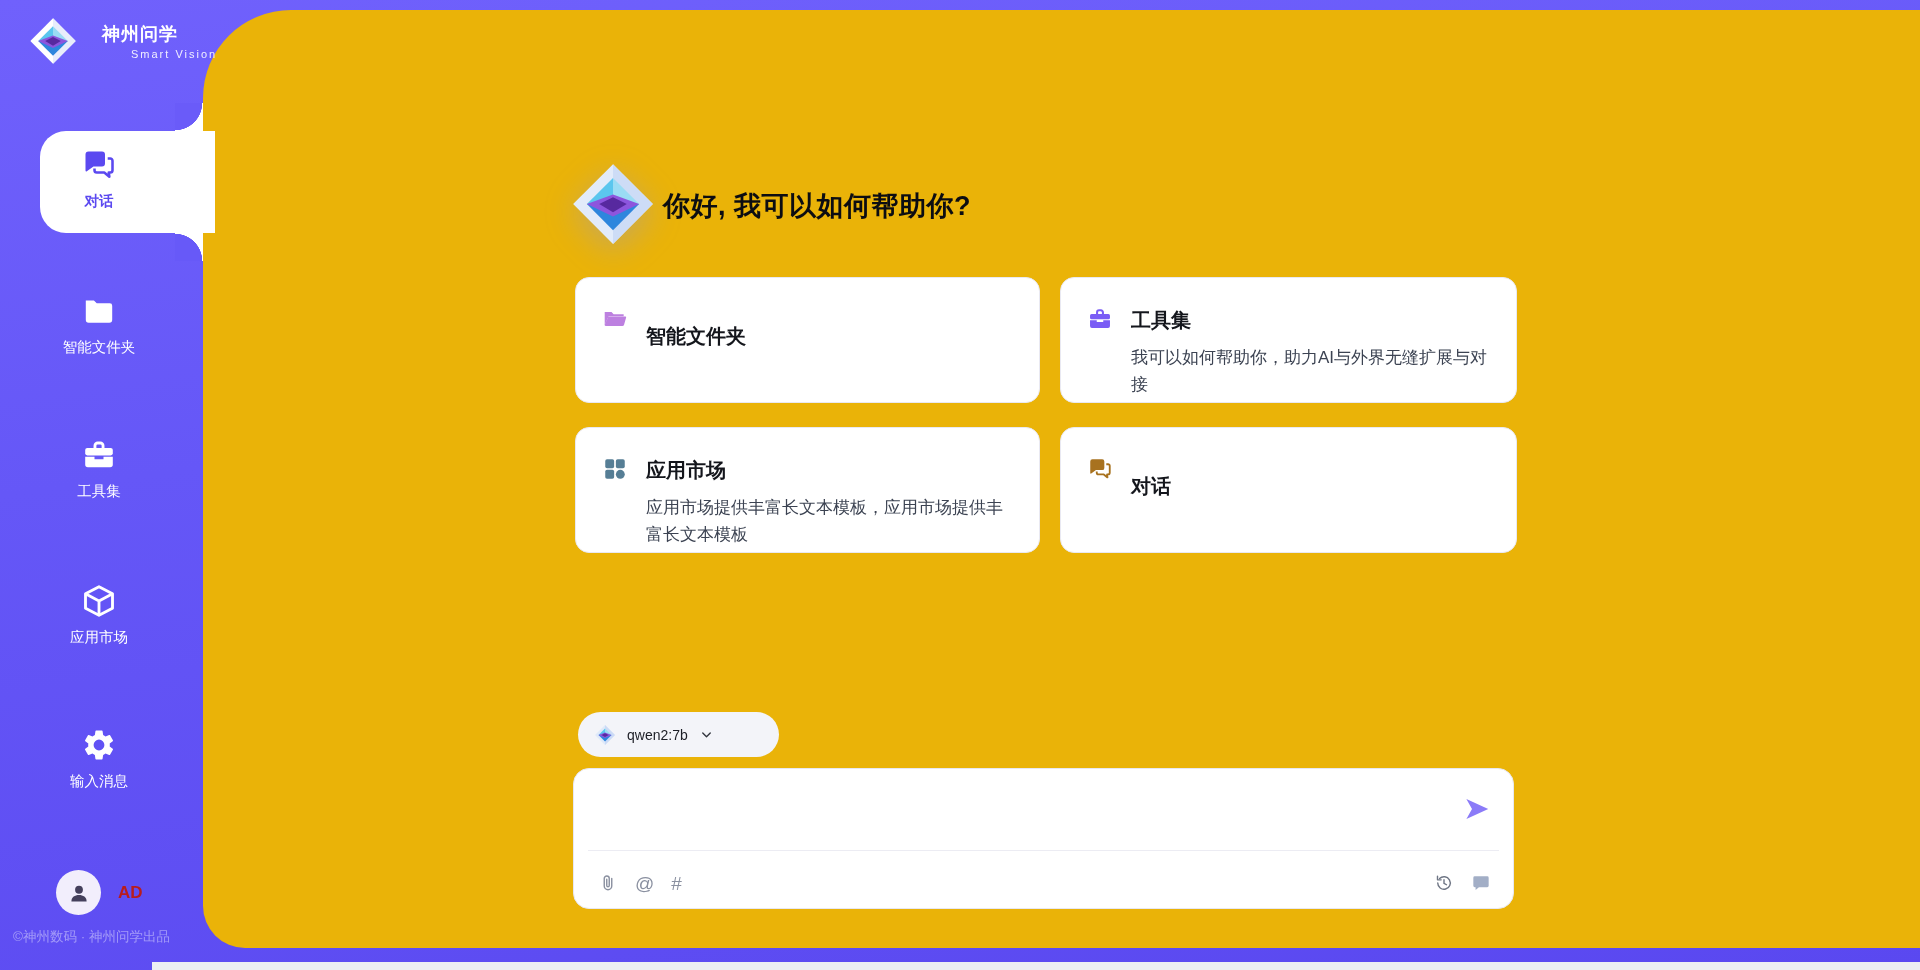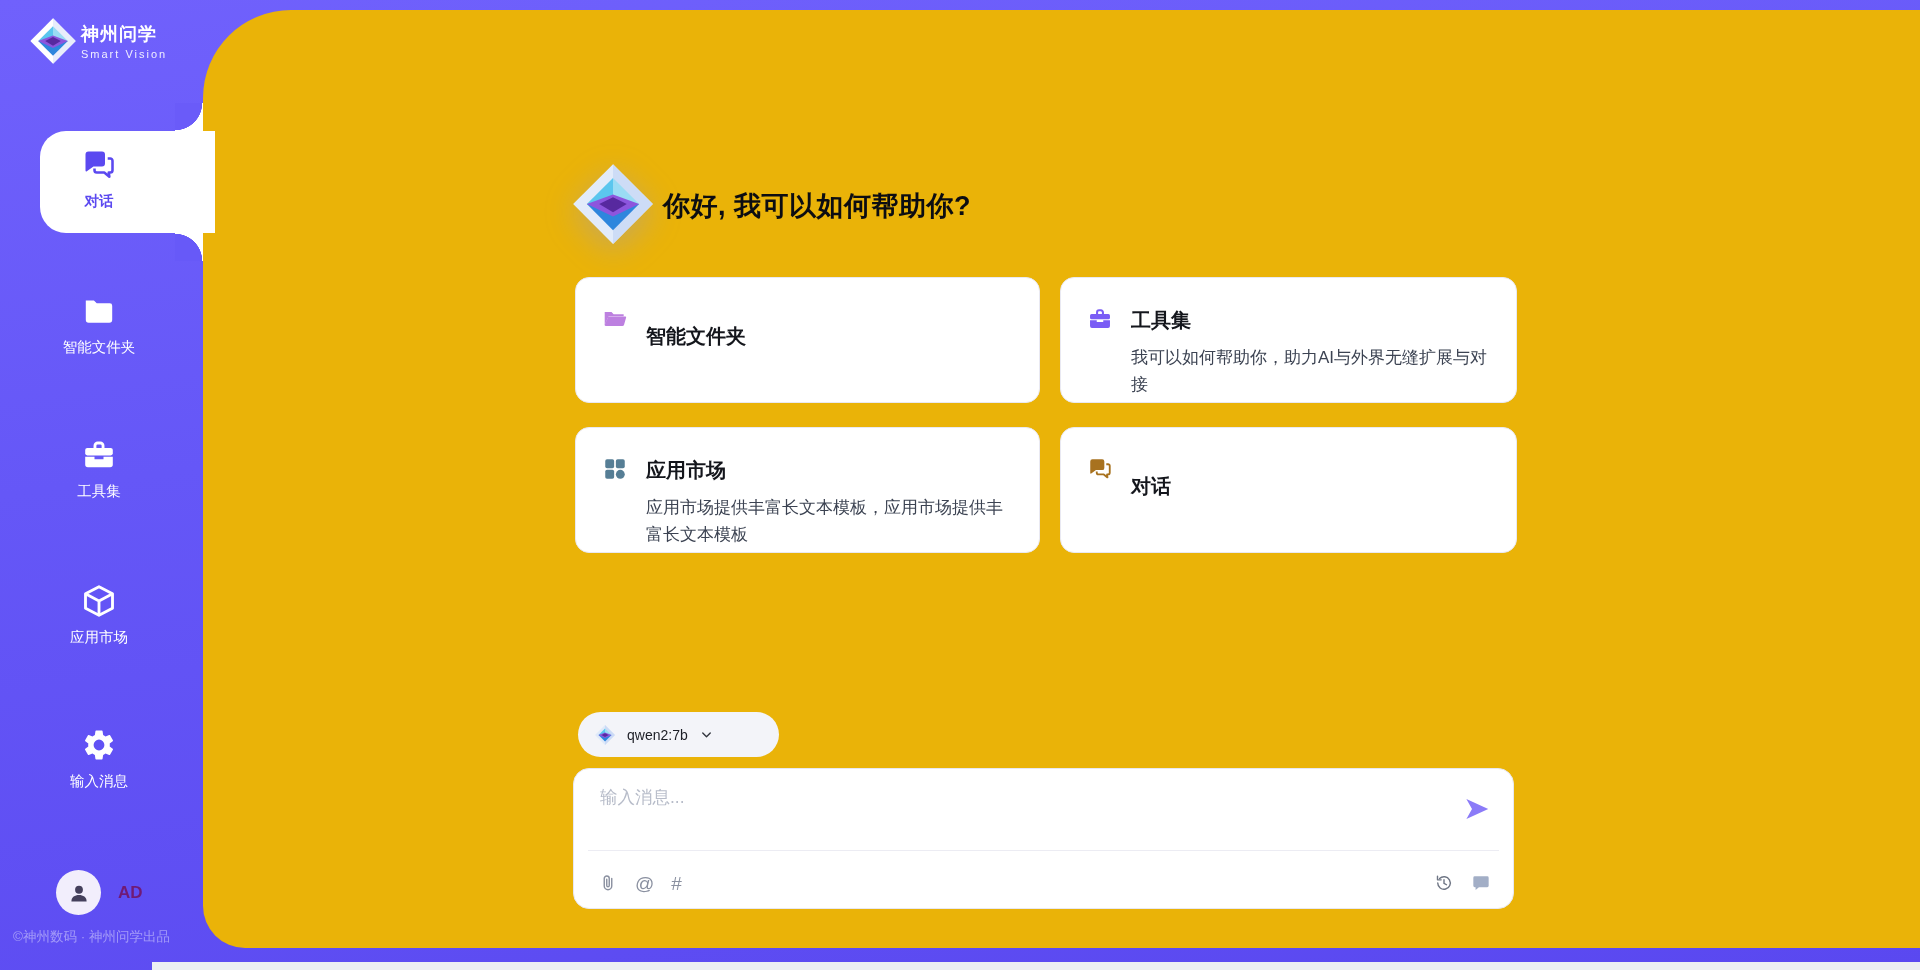--- a/index.html
+++ b/index.html
@@ -13,43 +13,43 @@
   .main-panel {
     position:absolute; left:203px; top:10px; right:0; bottom:22px;
     background:#eab308; border-radius:88px 0 0 42px;
   }
   
   .bottom-strip {
     position:absolute; left:152px; right:0; bottom:0; height:8px;
     background:#ecEEf3; background:#eceef3;
   }
   
-  .brand { position:absolute; left:28px; top:16px; display:flex; align-items:center; gap:3px; z-index:3; }
+  .brand { position:absolute; left:28px; top:16px; display:flex; align-items:center; gap:24px; z-index:3; }
   .brand-text .name { color:#fff; font-size:18px; font-weight:700; letter-spacing:1px; }
-  .brand-text .sub  { color:#f0eeff; font-size:11px; letter-spacing:2px; margin-top:2px; }
+  .brand-text .sub  { color:#f0eeff; font-size:11px; letter-spacing:2px; margin-top:2px;margin-left:29px; }
 
   .tab-white {
     position:absolute; left:40px; top:131px; width:175px; height:102px;
     background:#fff; border-radius:26px 0 0 26px; z-index:1;
   }
   .fillet { position:absolute; width:28px; height:28px; z-index:1; }
   .fillet.top    { left:175px; top:103px; background:radial-gradient(circle 28px at 0 0,   #6a5bf9 0 27px, #ffffff 27.5px); }
   .fillet.bottom { left:175px; top:233px; background:radial-gradient(circle 28px at 0 100%,#6759f8 0 27px, #ffffff 27.5px); }
 
   .nav-item {
     position:absolute; left:0; width:198px; display:flex; flex-direction:column;
     align-items:center; gap:9px; z-index:2; cursor:pointer;
   }
   .nav-item .label { color:#fff; font-size:14.5px; }
   .nav-item.active .label { color:#5b49f0; font-weight:600; }
   .nav-icon { width:36px; height:36px; display:block; }
 
   .user-row { position:absolute; left:56px; top:870px; display:flex; align-items:center; gap:17px; z-index:2; cursor:pointer; }
   .avatar { width:45px; height:45px; border-radius:50%; background:#f2eefc; display:flex; align-items:center; justify-content:center; }
-  .user-name { color:#701a75; font-size:17px; font-weight:600; }
+  .user-name { color:#b91c1c; font-size:17px; font-weight:600; }
   .copyright { position:absolute; left:13px; top:928px; color:rgba(255,255,255,0.42); font-size:13.5px; z-index:2; white-space:nowrap; }
 
   
   .greeting-logo { position:absolute; left:366px; top:150px; width:88px; height:88px;
     filter:drop-shadow(0 8px 16px rgba(130,150,255,.35)); }
   .greeting-title { position:absolute; left:460px; top:178px; font-size:27px; font-weight:700; color:#0c0d12; letter-spacing:.5px; }
 
   
   .cards {
     position:absolute; left:372px; top:267px; width:1314px;
@@ -156,21 +156,20 @@
       <polygon points="13,32 32,25 51,32 32,41" fill="#8d55dd"></polygon>
       <polygon points="22,32 32,27 42,32 32,38" fill="#57299f"></polygon>
     </svg>
     <span class="model-name">qwen2:7b</span>
     <svg width="15" height="15" viewBox="0 0 24 24">
       <polyline points="6,9.5 12,15.5 18,9.5" fill="none" stroke="#33363f" stroke-width="2.2" stroke-linecap="round" stroke-linejoin="round"></polyline>
     </svg>
   </div>
 
   <div class="composer">
-    <textarea placeholder="输入消息..." style=""></textarea>
     <button class="send-btn">
       <svg width="30" height="30" viewBox="0 0 24 24">
         <path d="M3.5 4 21 12 3.5 20 8 12 Z" fill="#8b7bf8"></path>
       </svg>
     </button>
     <div class="composer-divider"></div>
     <div class="composer-toolbar">
       <div class="tool-group">
         <button class="tool-btn">
           <svg width="20" height="20" viewBox="0 0 24 24">

